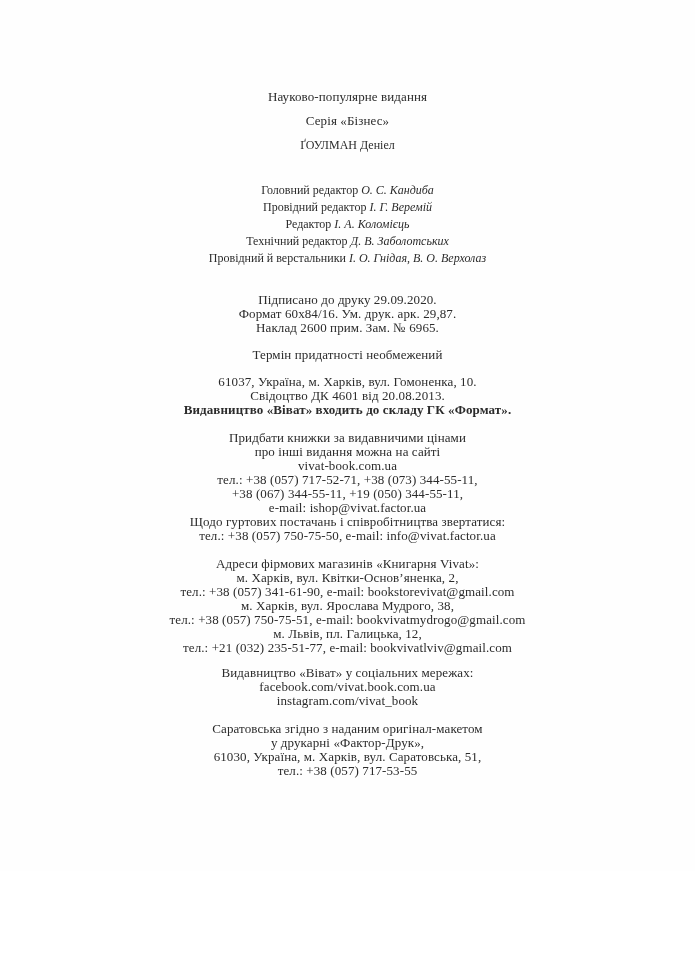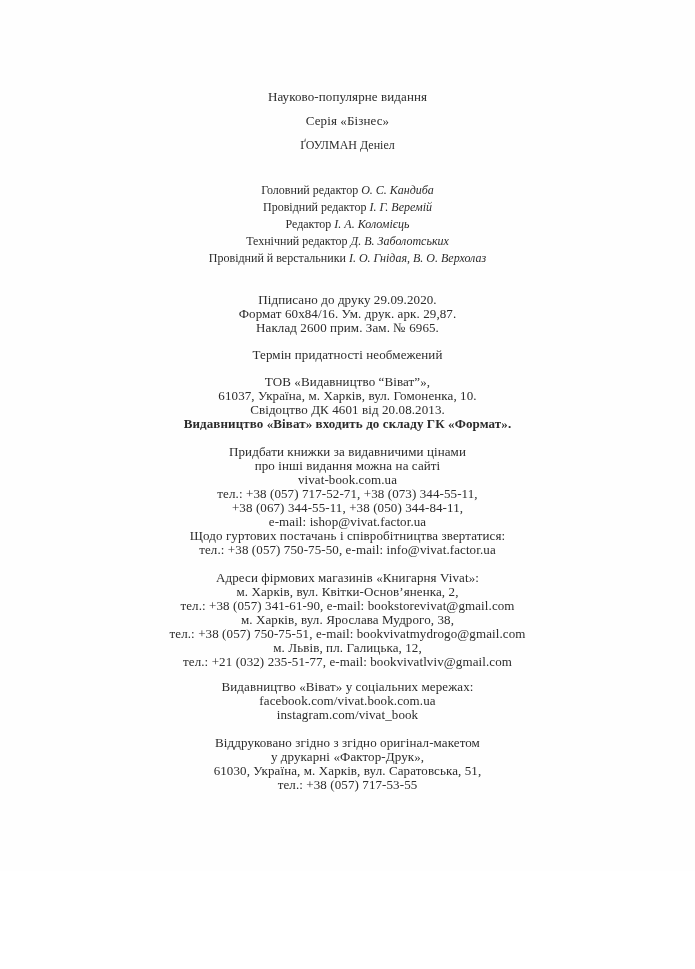--- a/index.html
+++ b/index.html
@@ -70,32 +70,31 @@
 
   <div class="block mb13">
     <p class="body-line">Підписано до друку 29.09.2020.</p>
     <p class="body-line">Формат 60х84/16. Ум. друк. арк. 29,87.</p>
     <p class="body-line">Наклад 2600 прим. Зам. № 6965.</p>
   </div>
 
   <p class="body-line mb13">Термін придатності необмежений</p>
 
   <div class="block mb14">
-    <p class="body-line">ТОВ «Видавництво “Віват”»,</p>
     <p class="body-line">61037, Україна, м. Харків, вул. Гомоненка, 10.</p>
     <p class="body-line">Свідоцтво ДК 4601 від 20.08.2013.</p>
     <p class="body-line bold-line">Видавництво «Віват» входить до складу ГК «Формат».</p>
   </div>
 
   <div class="block mb12">
     <p class="body-line">Придбати книжки за видавничими цінами</p>
     <p class="body-line">про інші видання можна на сайті</p>
     <p class="body-line">vivat-book.com.ua</p>
     <p class="body-line">тел.: +38 (057) 717-52-71, +38 (073) 344-55-11,</p>
-    <p class="body-line">+38 (067) 344-55-11, +38 (050) 344-84-11,</p>
+    <p class="body-line">+38 (067) 344-55-11, +19 (050) 344-55-11,</p>
     <p class="body-line">e-mail: ishop@vivat.factor.ua</p>
   </div>
 
   <div class="block mb14">
     <p class="body-line">Щодо гуртових постачань і співробітництва звертатися:</p>
     <p class="body-line">тел.: +38 (057) 750-75-50, e-mail: info@vivat.factor.ua</p>
   </div>
 
   <div class="block mb11">
     <p class="body-line">Адреси фірмових магазинів «Книгарня Vivat»:</p>
@@ -107,19 +106,19 @@
     <p class="body-line">тел.: +21 (032) 235-51-77, e-mail: bookvivatlviv@gmail.com</p>
   </div>
 
   <div class="block mb14">
     <p class="body-line">Видавництво «Віват» у соціальних мережах:</p>
     <p class="body-line">facebook.com/vivat.book.com.ua</p>
     <p class="body-line">instagram.com/vivat_book</p>
   </div>
 
   <div class="block">
-    <p class="body-line">Віддруковано згідно з згідно оригінал-макетом</p>
+    <p class="body-line">Саратовська згідно з наданим оригінал-макетом</p>
     <p class="body-line">у друкарні «Фактор-Друк»,</p>
     <p class="body-line">61030, Україна, м. Харків, вул. Саратовська, 51,</p>
     <p class="body-line">тел.: +38 (057) 717-53-55</p>
   </div>
 
 </div>
 
 </body></html>

